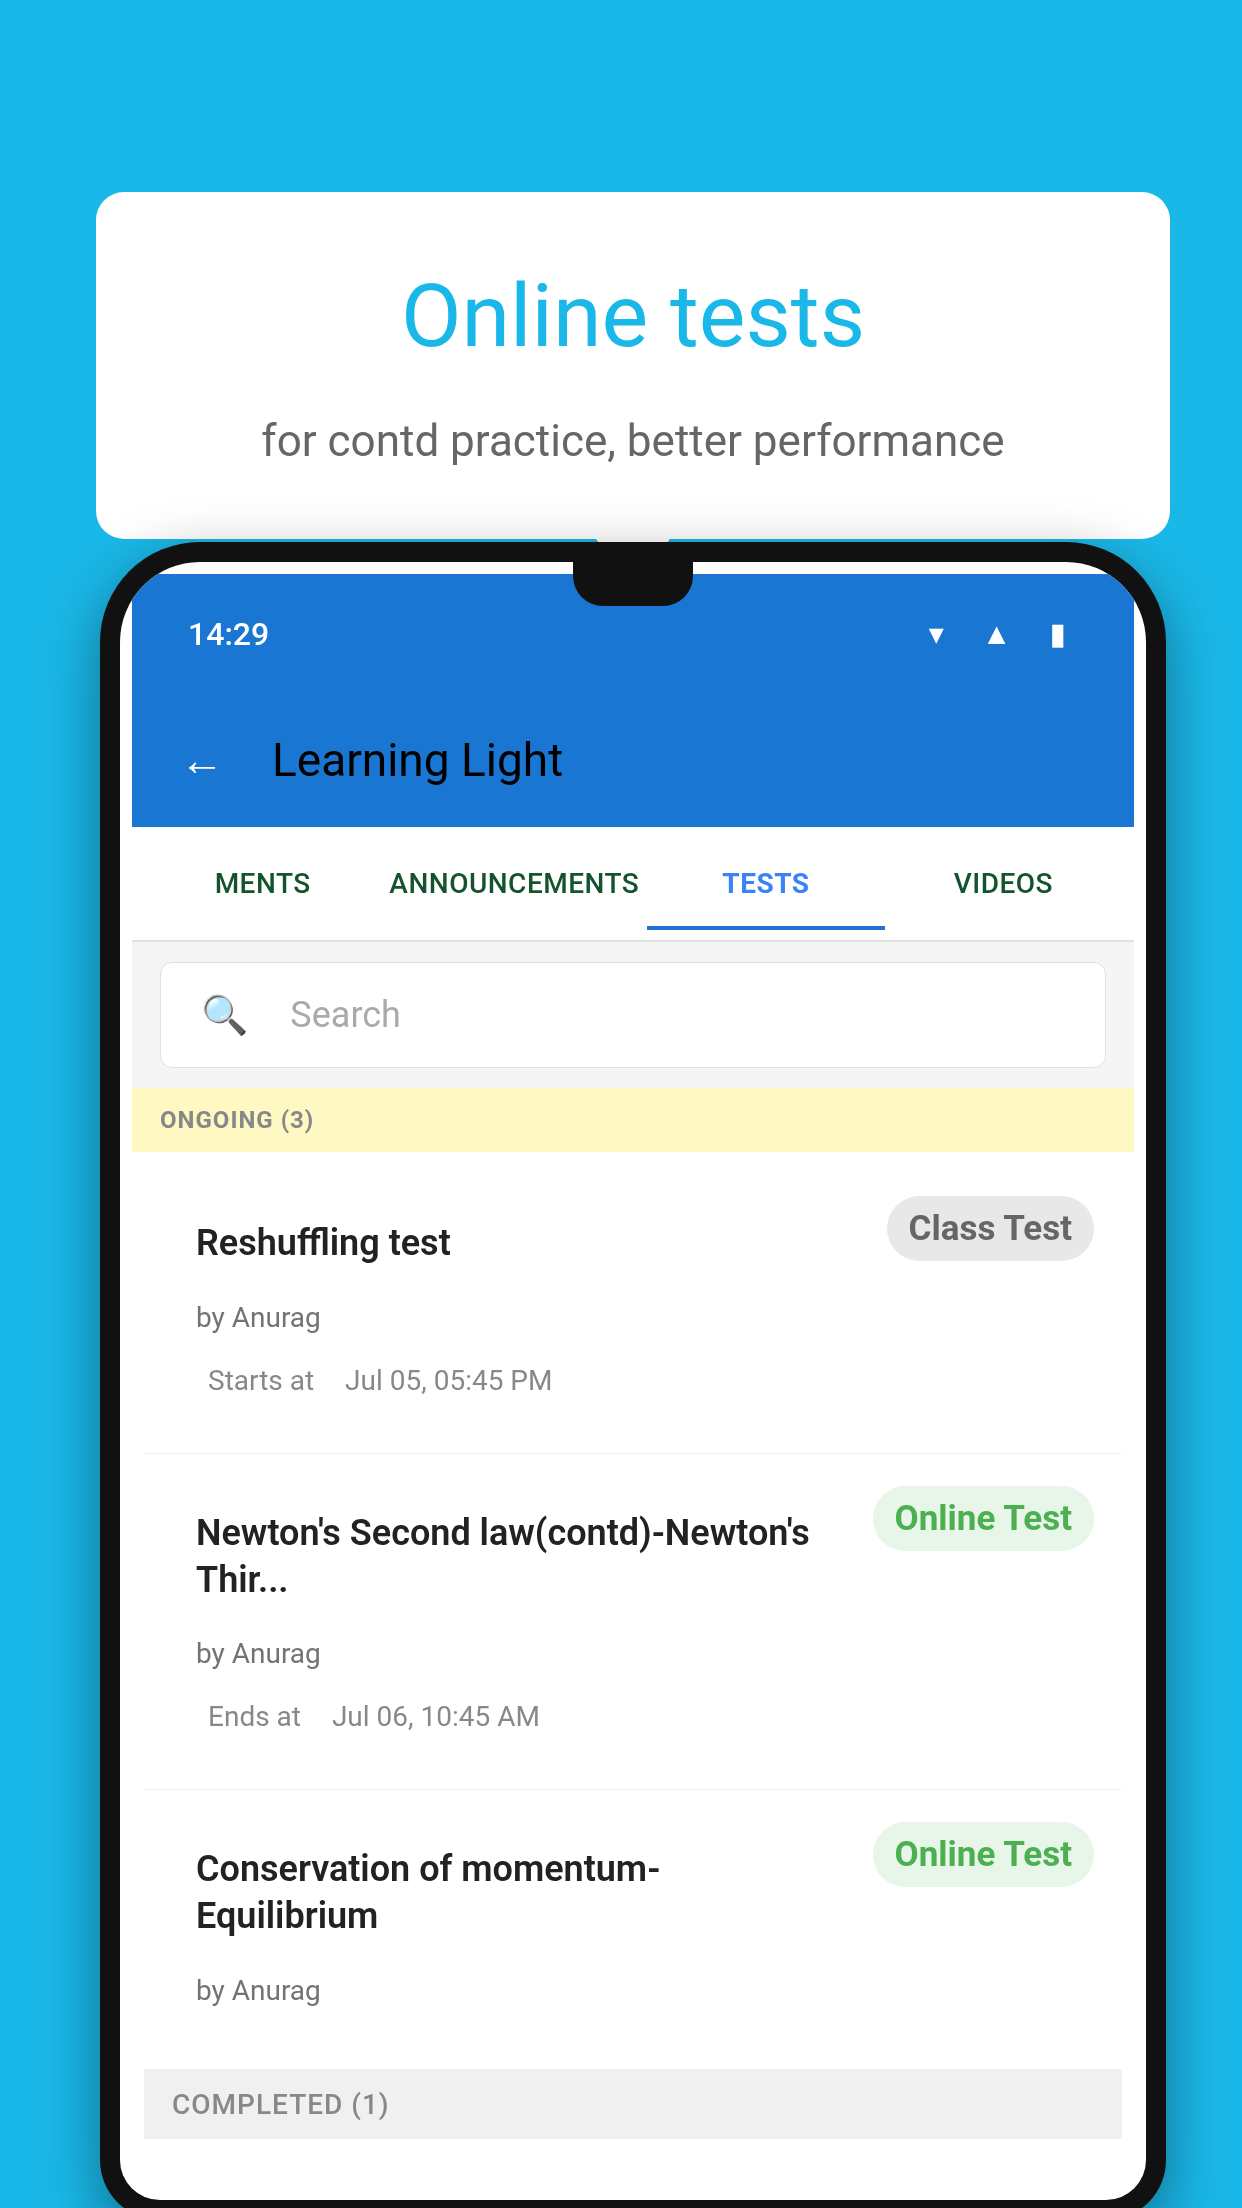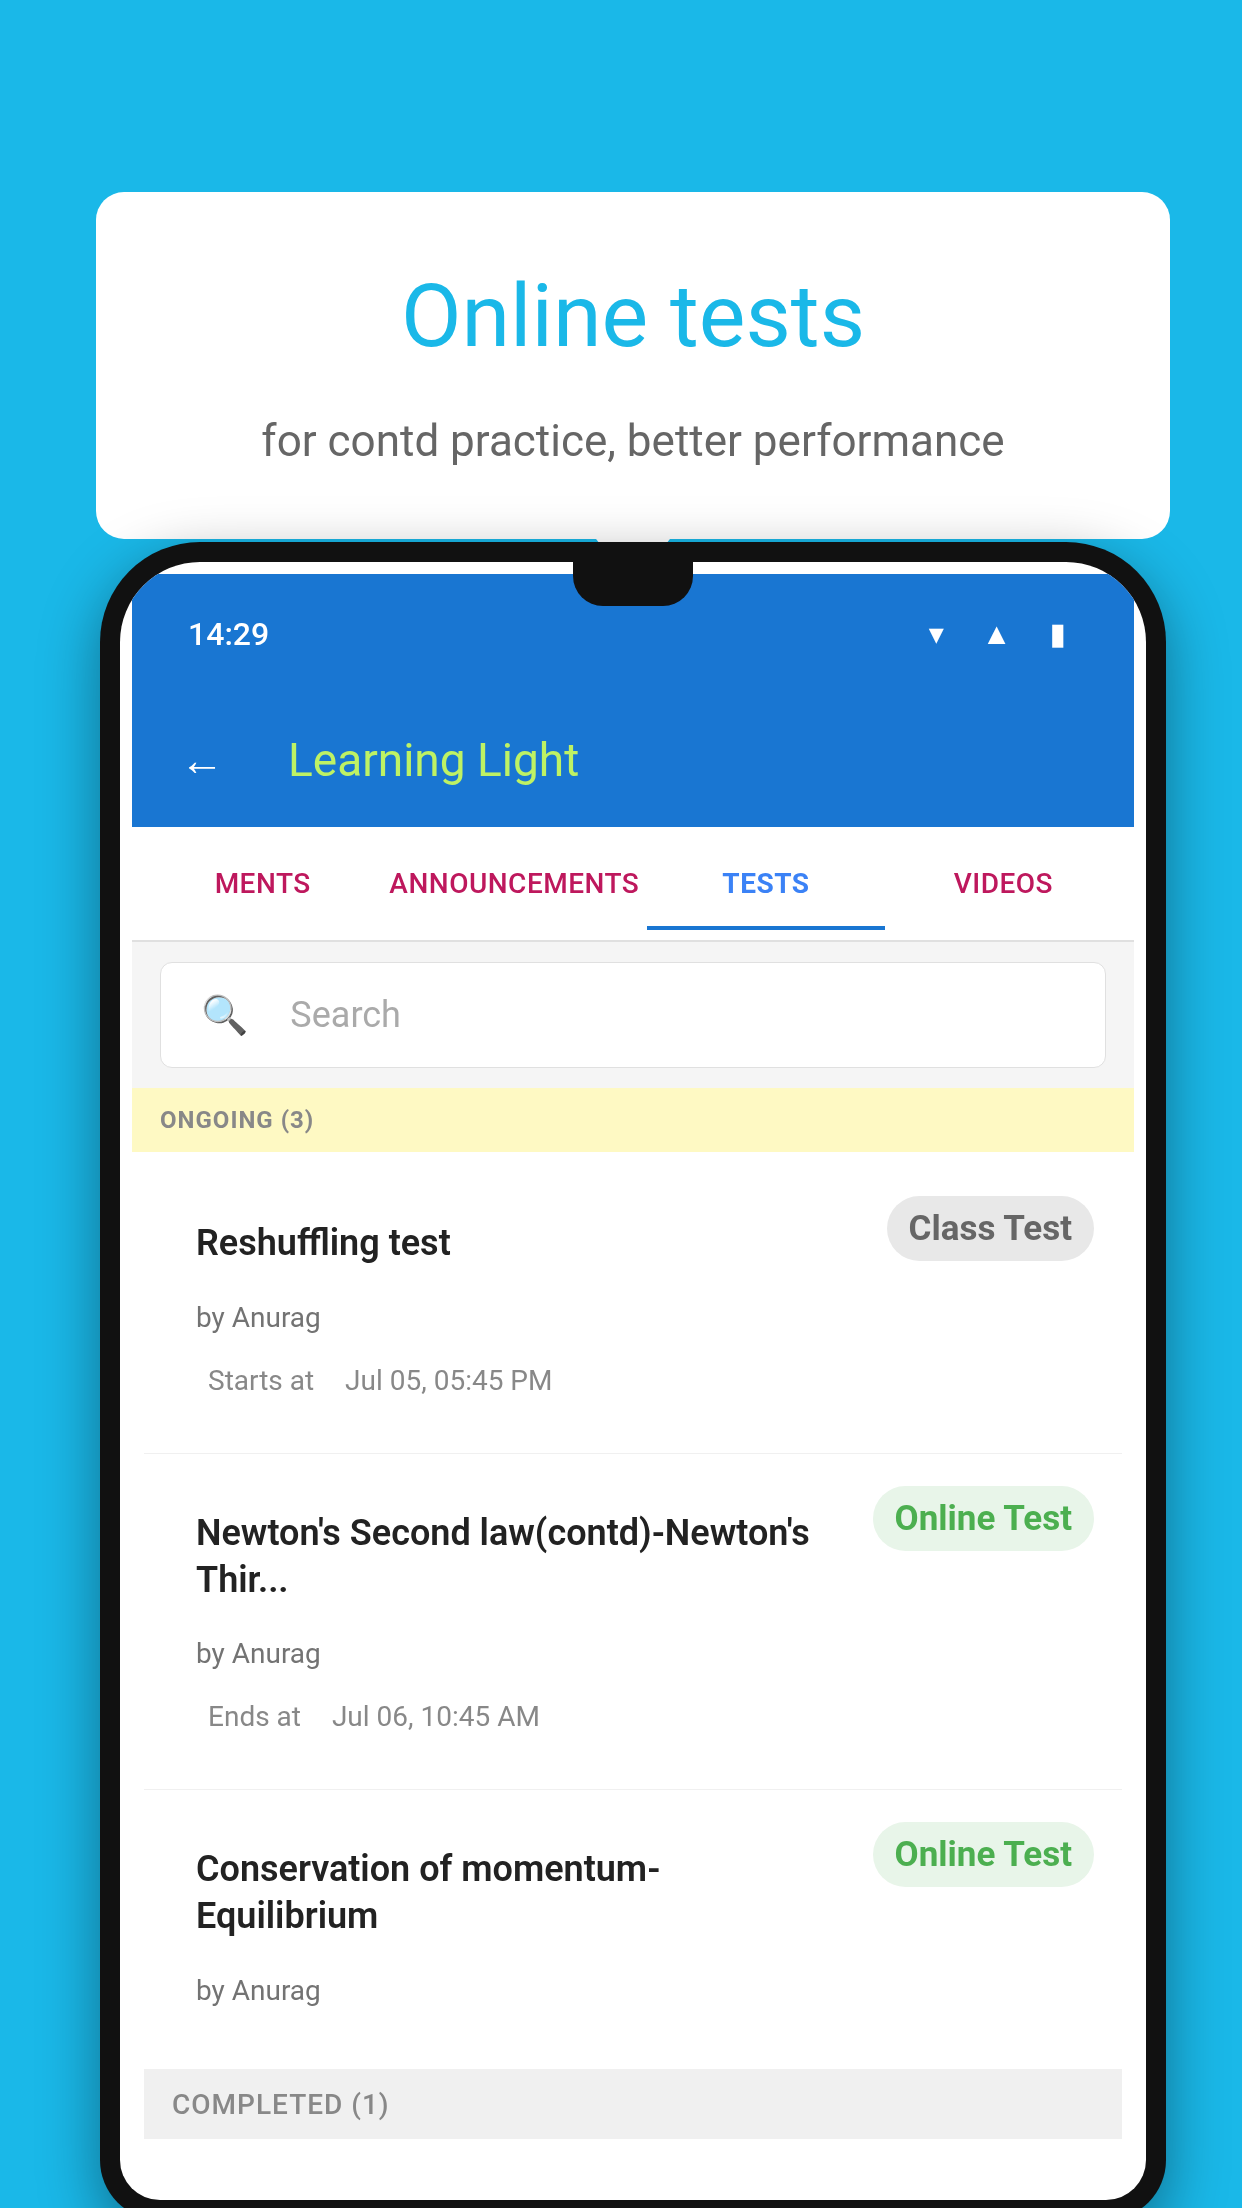--- a/index.html
+++ b/index.html
@@ -126,40 +126,39 @@
       flex-shrink: 0;
     }
 
     .back-arrow {
       color: white;
       font-size: 44px;
       margin-right: 24px;
     }
 
     .app-title {
-      color: #bef264;
+      color: #000000;
       font-size: 46px;
       font-weight: 400;
-      margin-left: 16px;
     }
 
     
     .tabs-bar {
       background: white;
       display: flex;
       border-bottom: 2px solid #e0e0e0;
       flex-shrink: 0;
     }
 
     .tab {
       flex: 1;
       text-align: center;
       padding: 28px 8px;
       font-size: 28px;
-      color: #be185d;
+      color: #14532d;
       font-weight: 500;
       letter-spacing: 0.5px;
       position: relative;
       cursor: pointer;
     }
 
     .tab.active {
       color: #3b82f6;
       font-weight: bold;
     }

